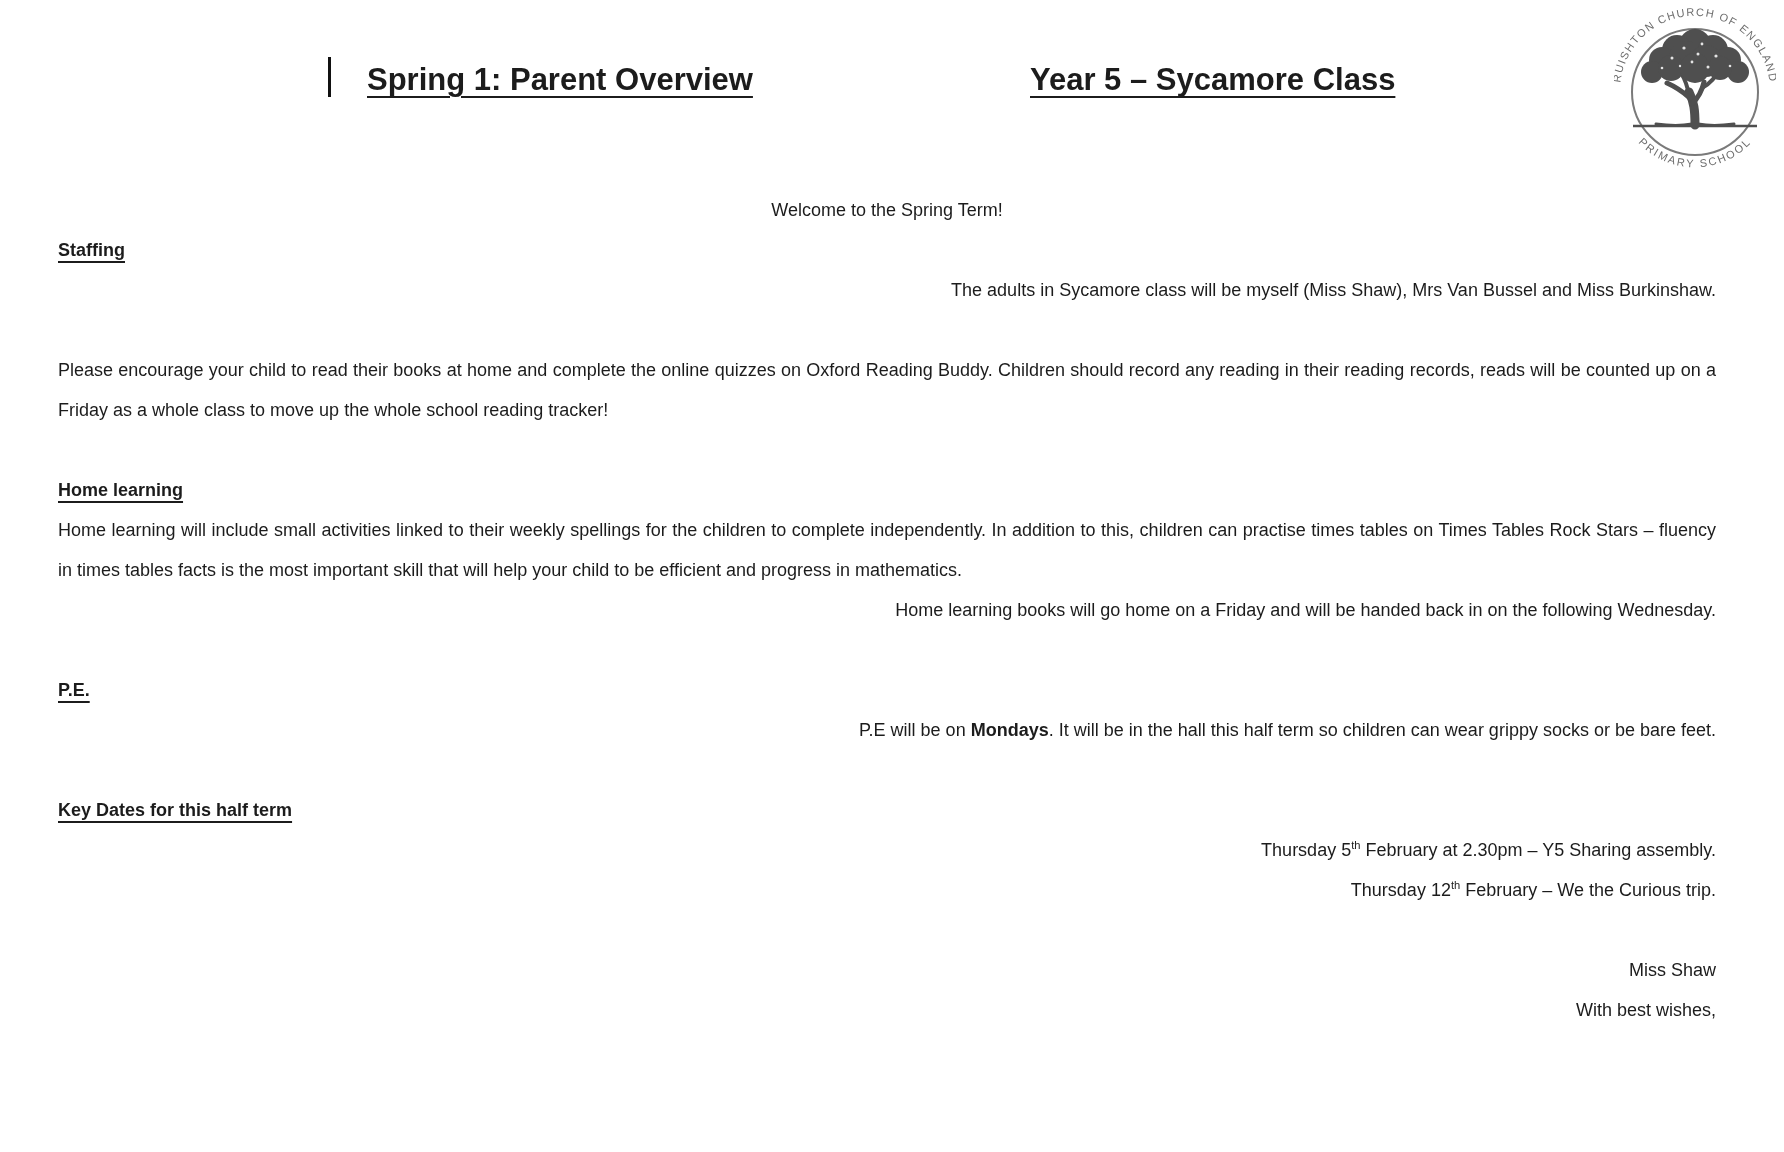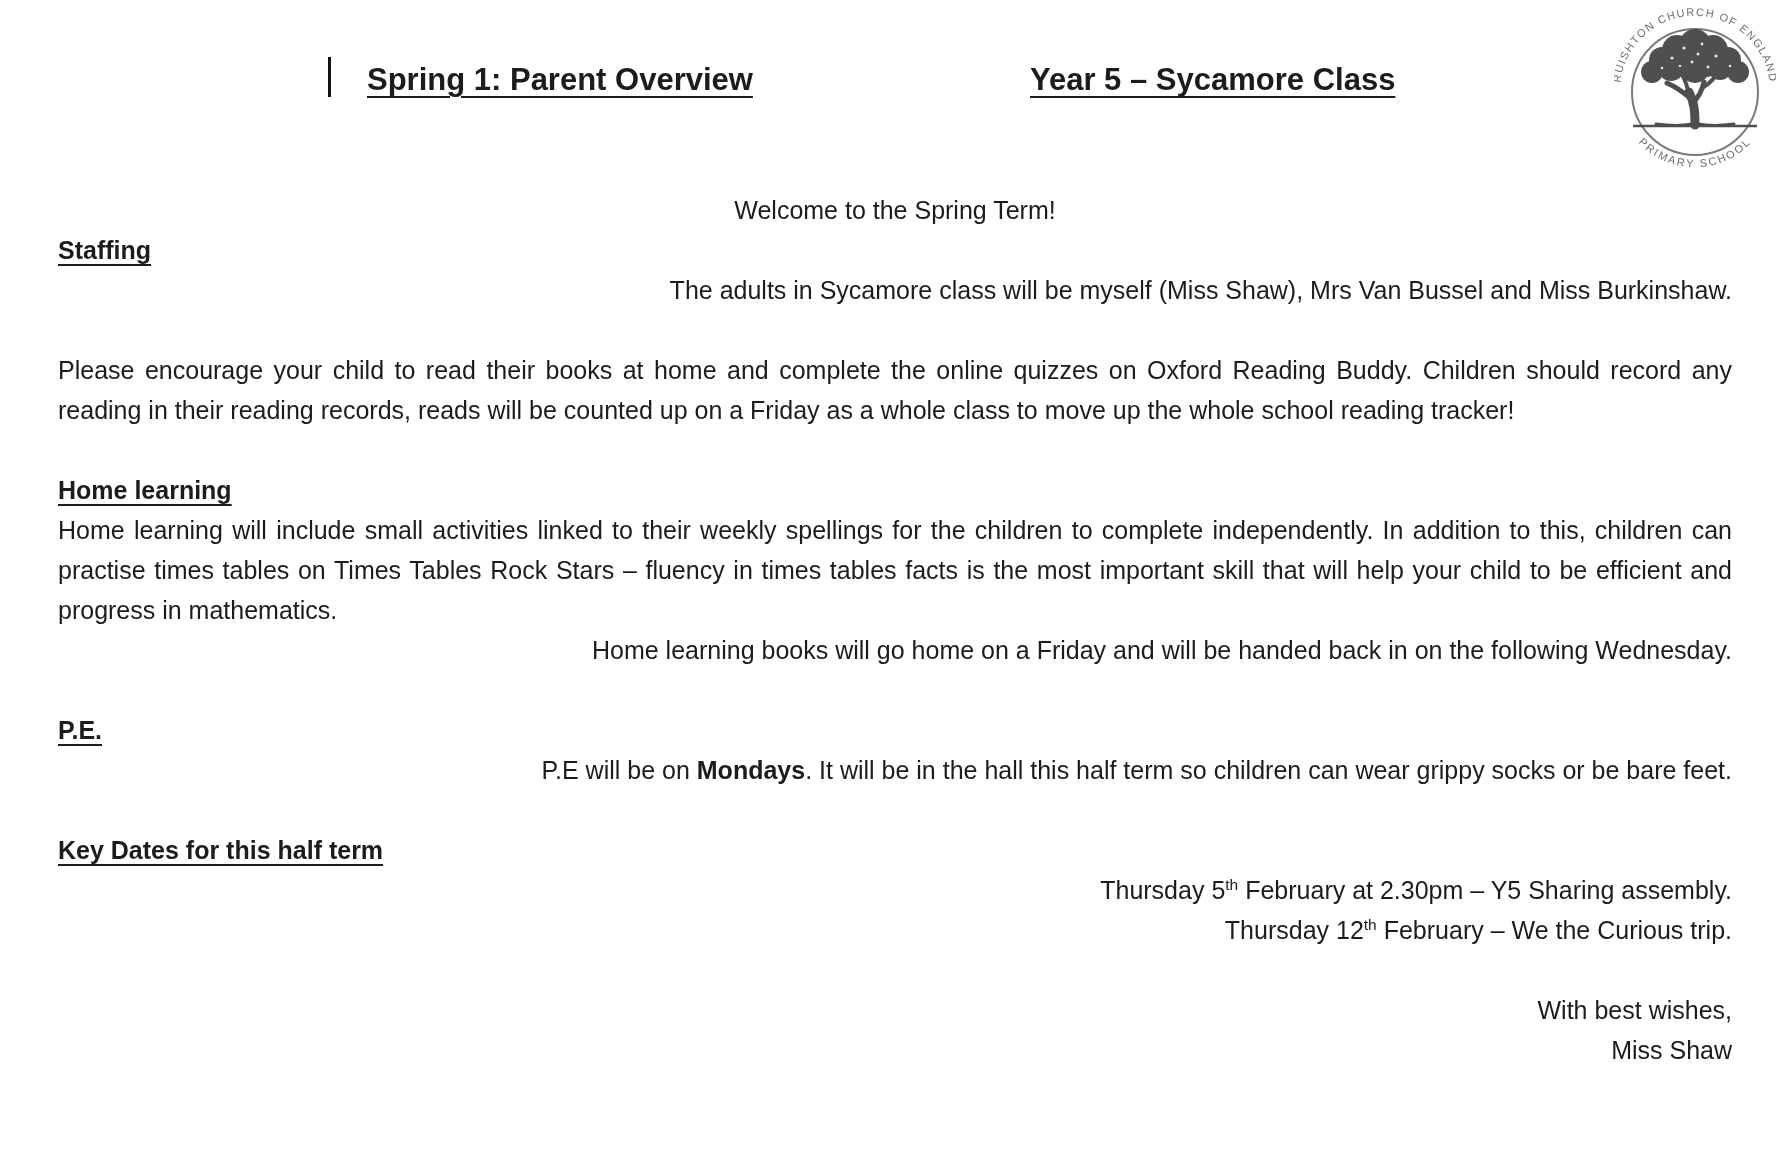--- a/index.html
+++ b/index.html
@@ -26,22 +26,22 @@
     white-space: nowrap;
   }
   .doc-title.left  { left: 367px; }
   .doc-title.right { left: 1030px; }
   .logo { position: absolute; top: 4px; right: 8px; width: 162px; height: 166px; }
 
   
   .content {
     position: absolute; top: 0; left: 0;
     width: 100%; height: 100%;
-    padding: 190px 52px 0 58px;
-    font-size: 25px; line-height: 40px;
+    padding: 190px 68px 0 58px;
+    font-size: 18px; line-height: 40px;
   }
   .welcome { text-align: center; }
   .section { margin-top: 40px; }
   .section.first { margin-top: 0; }
   .sec-heading {
     font-weight: 700;
     text-decoration: underline;
     text-underline-offset: 5px;
     text-decoration-thickness: 2px;
   }
@@ -146,18 +146,18 @@
       <div class="para"><span>P.E will be on </span><b>Mondays</b><span>. It will be in the hall this half term so children can wear grippy socks or be bare feet.</span></div>
     </div>
 
     <div class="section">
       <div class="sec-heading">Key Dates for this half term</div>
       <div class="para"><span>Thursday 5</span><sup>th</sup><span> February at 2.30pm – Y5 Sharing assembly.</span></div>
       <div class="para"><span>Thursday 12</span><sup>th</sup><span> February – We the Curious trip.</span></div>
     </div>
 
     <div class="section">
+      <div class="para">Miss Shaw</div>
       <div class="para">With best wishes,</div>
-      <div class="para">Miss Shaw</div>
     </div>
 
   </div>
 </div>
 
 </body></html>

